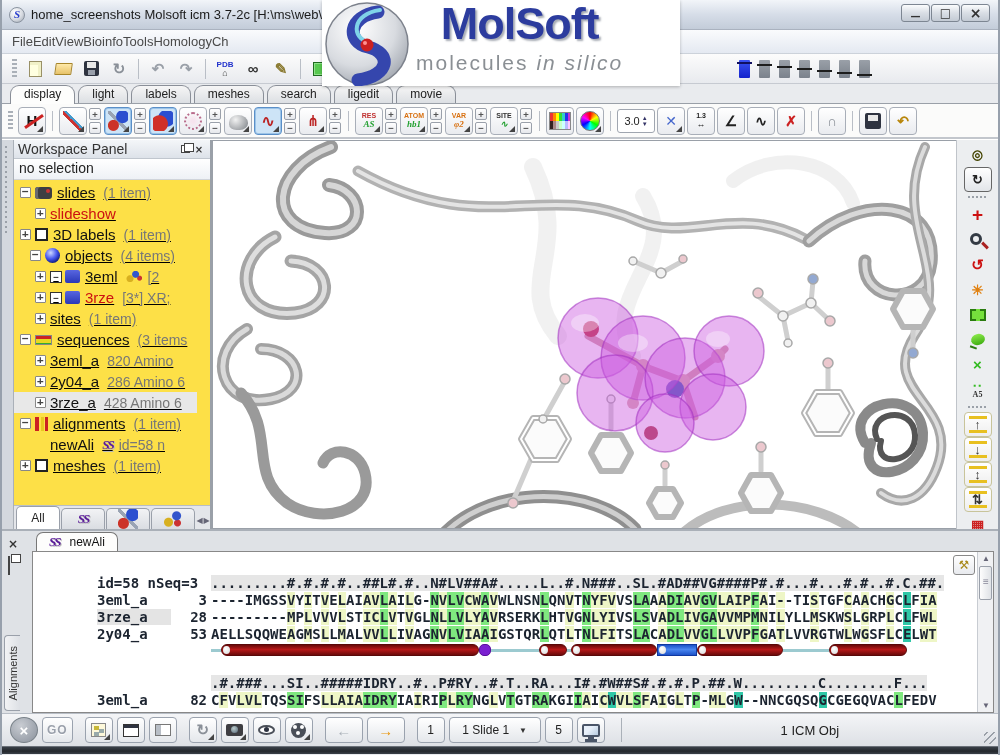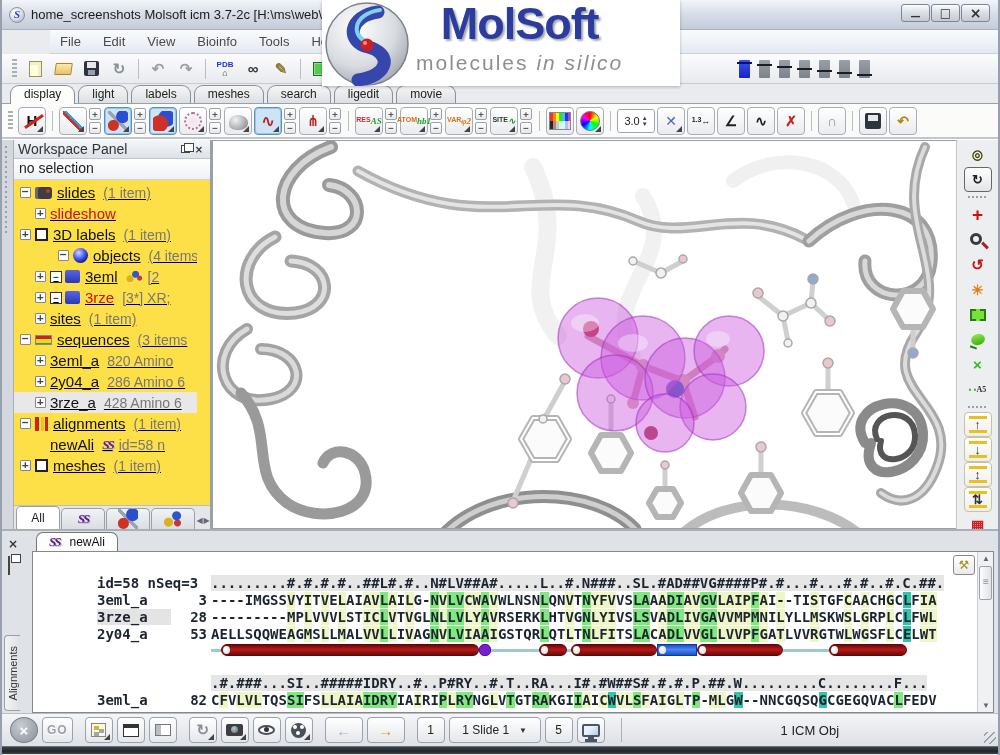--- a/index.html
+++ b/index.html
@@ -18,21 +18,21 @@
 #winbtns { position:absolute; right:8px; top:4px; display:flex; gap:1px; }
 .winbtn { width:29px; height:18px; border:1px solid #7d8692; border-radius:3px;
   background:linear-gradient(#fbfcfd,#d9dee5 50%,#c3cad4); display:flex; align-items:center; justify-content:center;
   font:bold 10px "DejaVu Sans",sans-serif; color:#333; }
 .winbtn.min::after{content:"—"; margin-top:6px;}
 .winbtn.max::after{content:"□"; font-size:12px;}
 .winbtn.cls::after{content:"×"; font-size:14px;}
 
 
 #menubar { height:24px; background:linear-gradient(#fafbfd,#e4e9f1); display:flex; align-items:center;
-  padding-left:10px; gap:22px; border-bottom:1px solid #ccd2da;margin-left:48px; }
+  padding-left:10px; border-bottom:1px solid #ccd2da; }
 .mitem { font-size:13px; color:#4a4a4a; }
 
 
 #toolbar1 { height:30px; background:linear-gradient(#fcfcfc,#e8eaee); display:flex; align-items:center;
   padding-left:10px; border-bottom:1px solid #c6cad1; }
 .t1btn { width:26px; height:24px; display:flex; align-items:center; justify-content:center; border-radius:3px; margin:0 1px; position:relative;}
 .vsep { width:1px; height:20px; background:#b9bec6; margin:0 5px; }
 .grip { width:5px; height:20px; margin-right:4px;
   background:repeating-linear-gradient(180deg,#aab0b8 0 2px,transparent 2px 4px); }
 
@@ -82,21 +82,21 @@
   linear-gradient(45deg,transparent 44%,#9aa4b4 44%,#9aa4b4 56%,transparent 56%); }
 .ri-cpk{ background:
   radial-gradient(circle at 32% 64%, #d03028 0 8px, transparent 9px),
   radial-gradient(circle at 68% 36%, #2b4fd0 0 8px, transparent 9px); }
 .ri-dot{ width:18px; height:18px; border-radius:50%; border:2px dotted #b86a8a;
   background:radial-gradient(circle,#f6e4ee 20%,transparent 75%); }
 .ri-surface{ width:19px; height:15px; margin-top:3px; border-radius:55% 60% 50% 45%;
   background:radial-gradient(circle at 35% 32%, #f2f2f2, #8d9196 85%); }
 .ri-ribbon{ font:bold 17px "DejaVu Sans",sans-serif; color:#bb2222; width:auto; height:auto; }
 .ri-sticks{ font:bold 15px "DejaVu Sans",sans-serif; color:#bb2222; width:auto; height:auto; }
-.lbl2{ display:flex; flex-direction:row; align-items:flex-start; line-height:9px; }
+.lbl2{ display:flex; flex-direction:column; align-items:center; line-height:9px; }
 .lbl2 .t{ font:bold 7px "Liberation Sans",sans-serif; }
 .lbl2 .b{ font:italic bold 9px "Liberation Serif",serif; }
 .ri-palette{ width:22px; height:18px; border:1px solid #888;
   background:linear-gradient(90deg,#e33 0 3px,#f80 3px 6px,#ff0 6px 9px,#3d3 9px 12px,#3cc 12px 15px,#23e 15px 18px,#c3c 18px 21px),
   linear-gradient(90deg,#322 0 3px,#a88 3px 6px,#ccc 6px 9px,#cfc 9px 12px,#cff 12px 15px,#bbf 15px 18px,#fcf 18px 21px);
   background-size:100% 50%, 100% 50%; background-position:top,bottom; background-repeat:no-repeat;}
 .ri-wheel{ width:20px; height:20px; border-radius:50%;
   background:conic-gradient(#f00,#ff0,#0f0,#0ff,#00f,#f0f,#f00); border:1px solid #777;}
 .spinbox{ display:flex; align-items:center; border:1px solid #a0a6b0; background:#fff; height:24px; padding:0 2px; border-radius:3px;}
 .spinbox .val{ font:11px "Liberation Sans",sans-serif; color:#222; }
@@ -579,21 +579,21 @@
           <div class="trow" style="padding-left: 21px;">
             <span class="exp plus"></span>
             <span class="tlabel red">slideshow</span>
           </div>
           <div class="trow" style="padding-left: 6px;">
             <span class="exp plus"></span>
             <span class="tico i-check"></span>
             <span class="tlabel">3D labels</span>
             <span class="tcount">(1 item)</span>
           </div>
-          <div class="trow" style="padding-left: 16px; margin-left: 28px;">
+          <div class="trow" style="padding-left: 16px;">
             <span class="exp minus"></span>
             <span class="tico i-sphere"></span>
             <span class="tlabel">objects</span>
             <span class="tcount">(4 items)</span>
           </div>
           <div class="trow" style="padding-left: 21px;">
             <span class="exp plus"></span>
             <span class="chkbox">−</span>
             <span class="tico i-mol"></span>
             <span class="tlabel">3eml</span>

